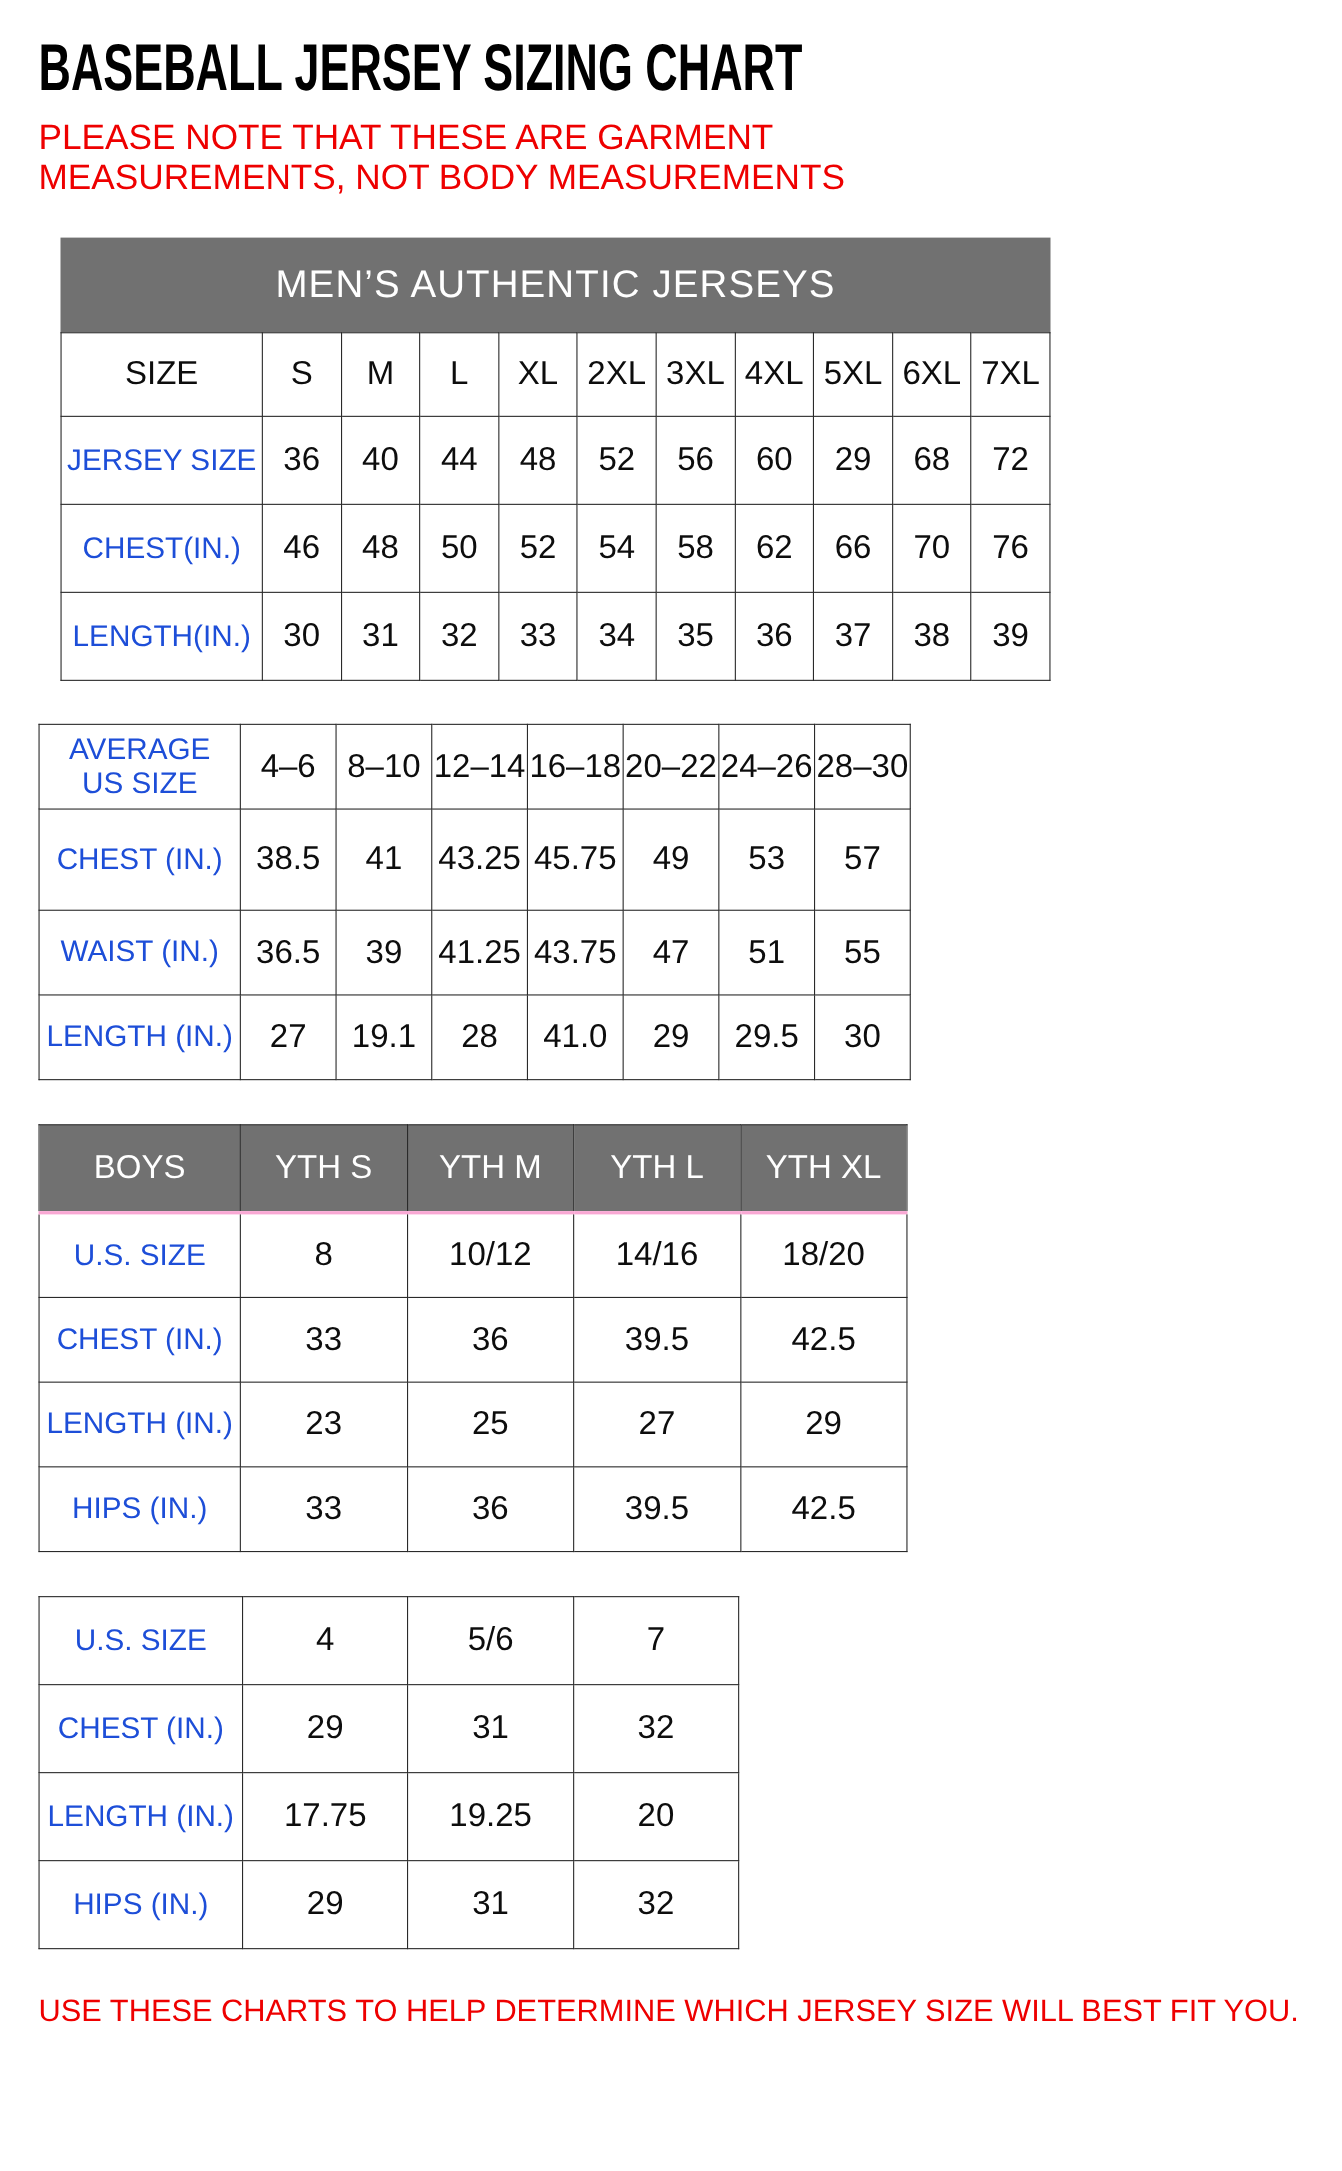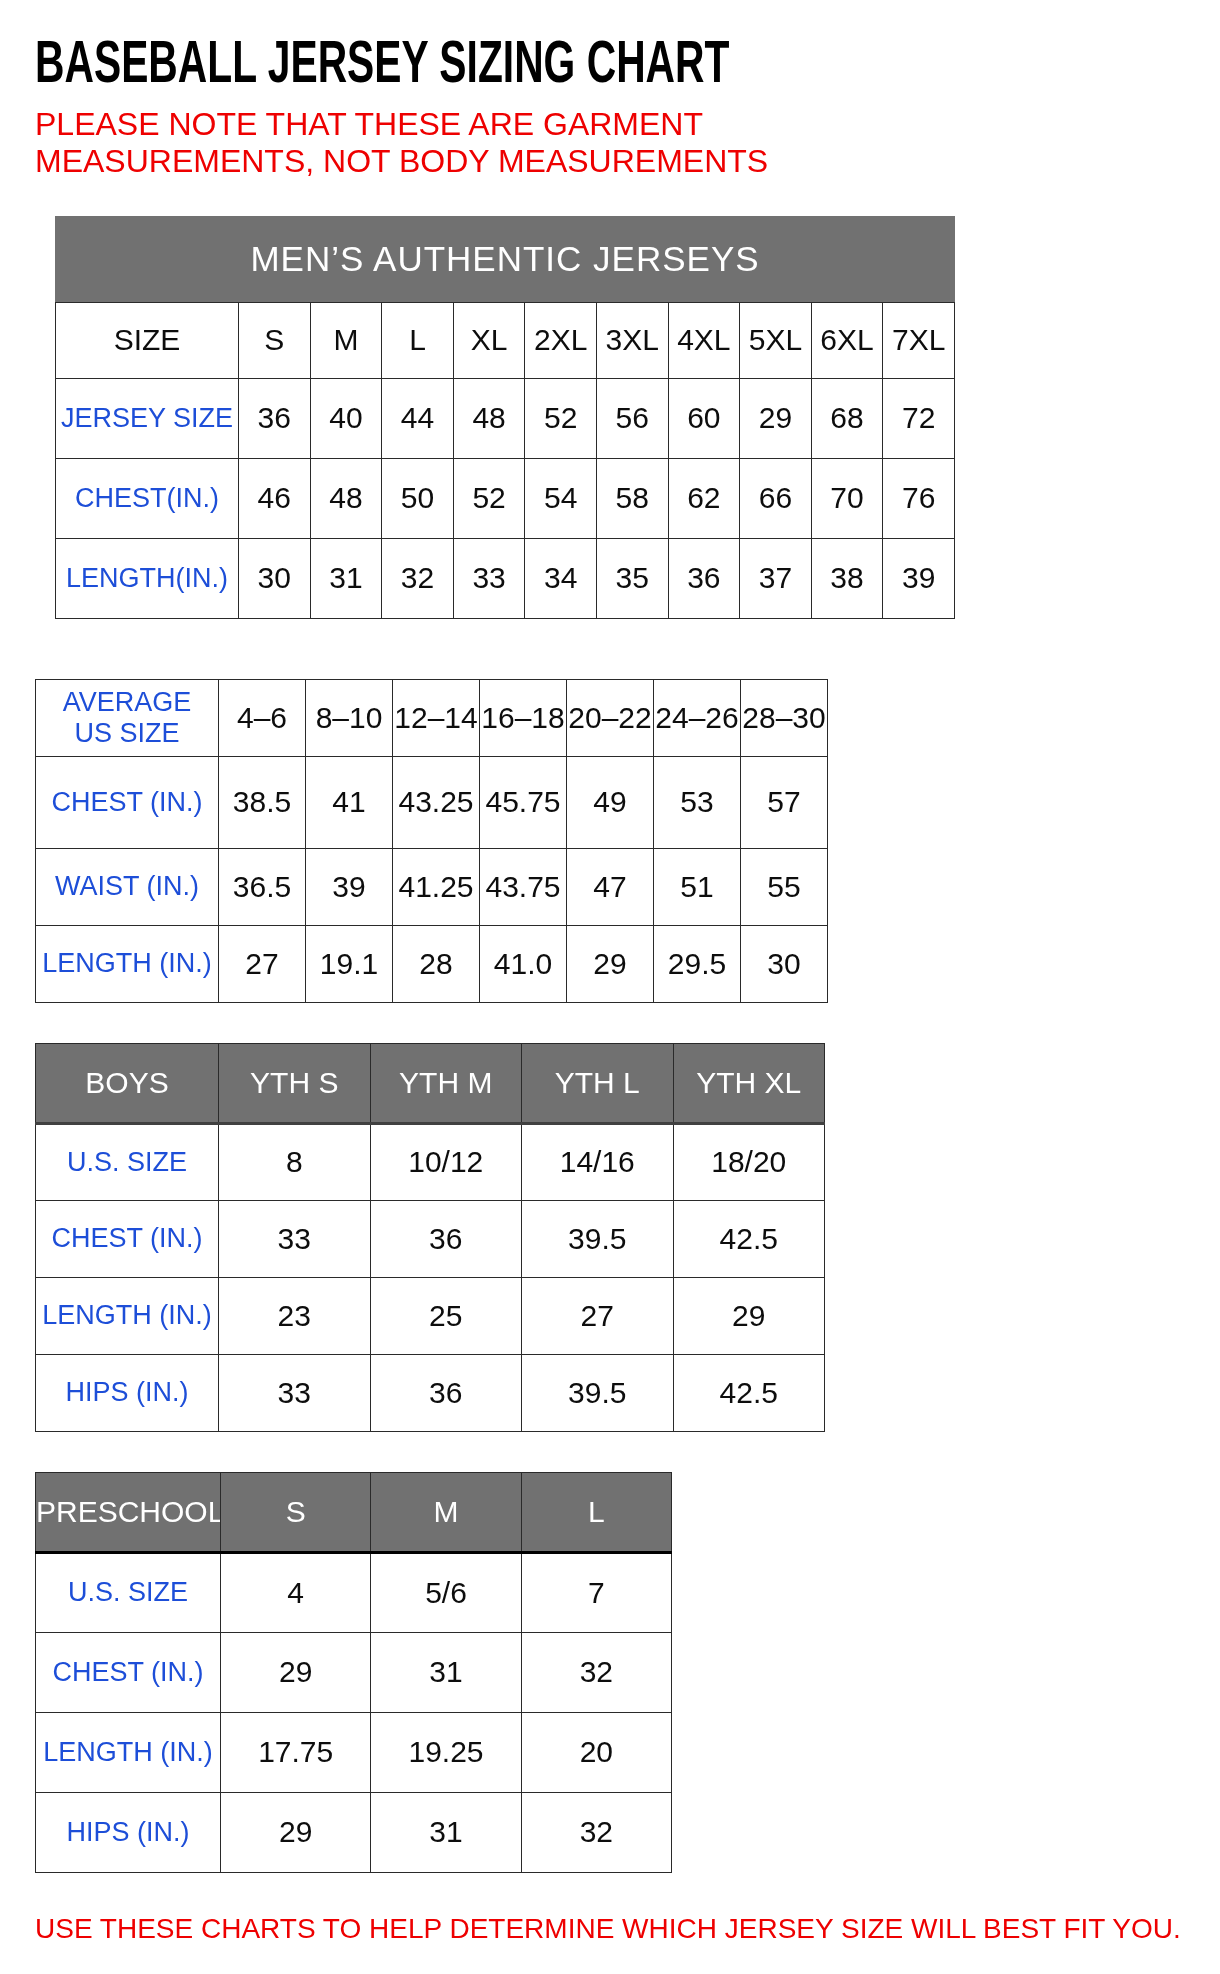--- a/index.html
+++ b/index.html
@@ -74,33 +74,33 @@
   #table-mens { width: 900px; }
   #table-mens col.label-col { width: 183px; }
   #table-mens .head-row td {
     background: #ffffff;
     color: #0d0d0d;
     height: 76px;
     font-size: 30px;
     text-align: center;
   }
   #table-mens .data-row td { height: 80px; }
-  .section-mens { margin-bottom: 60px; padding-left: 20px; }
+  .section-mens { margin-bottom: 39px; padding-left: 20px; }
 
   
   #table-womens { width: 793px; }
   #table-womens col.label-col { width: 183px; }
   #table-womens .head-row td { height: 77px; border-bottom: 2px solid #000; }
   #table-womens .data-row td { height: 77px; }
   #table-womens tbody tr:nth-child(2) td { height: 92px; }
 
   
   #table-boys { width: 790px; }
   #table-boys col.label-col { width: 183px; }
-  #table-boys .head-row td { height: 80px; border-bottom: 3px solid #404040; }
+  #table-boys .head-row td { height: 80px; border-bottom: 3px solid #f9a8d4; }
   #table-boys .data-row td { height: 77px; }
 
   
   #table-preschool { width: 637px; }
   #table-preschool col.label-col { width: 185px; }
   #table-preschool .head-row td { height: 80px; border-bottom: 3px solid #000; }
   #table-preschool .data-row td { height: 80px; }
 
   
   .footer-note {
@@ -299,26 +299,20 @@
 
 <section class="size-section">
   <table class="size-table" id="table-preschool">
       <colgroup>
         <col class="label-col">
         <col>
         <col>
         <col>
       </colgroup>
       <tbody>
-        <tr class="head-row">
-          <td class="label-cell">PRESCHOOL</td>
-          <td class="value-cell">S</td>
-          <td class="value-cell">M</td>
-          <td class="value-cell">L</td>
-        </tr>
         <tr class="data-row">
           <td class="label-cell">U.S. SIZE</td>
           <td class="value-cell">4</td>
           <td class="value-cell">5/6</td>
           <td class="value-cell">7</td>
         </tr>
         <tr class="data-row">
           <td class="label-cell">CHEST (IN.)</td>
           <td class="value-cell">29</td>
           <td class="value-cell">31</td>

